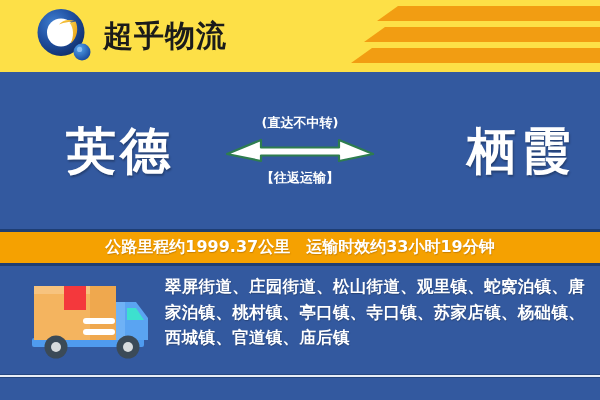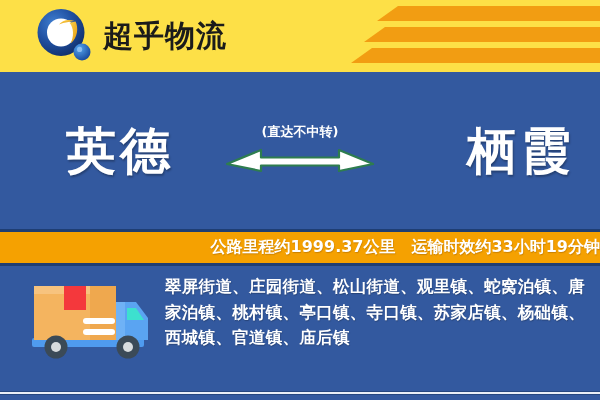--- a/index.html
+++ b/index.html
@@ -104,39 +104,39 @@
   .infobar-wrap { position:relative; }
   .infobar-topline {
     height:3px;
     background:#1F3E73;
   }
   .infobar {
     height:31px;
     background:#F5A101;
     display:flex;
     align-items:center;
-    justify-content:flex-end;
+    justify-content:center;
   }
   .infobar-text {
     font-family:"DejaVu Sans", sans-serif;
     font-size:16px;
     font-weight:bold;
     color:#FFFFFF;
     white-space:nowrap;
     text-shadow:0.5px 1px 1px rgba(120,70,0,0.35);
   }
   .infobar-botline {
     height:3px;
     background:#1F3E73;
   }
 
   
   .coverage {
     position:relative;
-    height:125px;
+    height:108px;
     background:#33599F;
     display:flex;
     align-items:flex-start;
     padding-top:8px;
   }
   .truck-icon {
     flex:0 0 auto;
     margin-left:28px;
     margin-top:2px;
   }
@@ -214,20 +214,21 @@
   </div>
 
   <div class="route">
     <div class="city city-left">英德</div>
 
     <div class="arrow-block">
       <div class="arrow-note top">(直达不中转)</div>
       <svg class="arrow-svg" width="150" height="32" viewBox="0 0 150 32" xmlns="http://www.w3.org/2000/svg">
         <path d="M2 20 L36 6 L36 13.5 L114 13.5 L114 6 L148 20 L114 27 L114 21.5 L36 21.5 L36 27 Z" fill="#FFFFFF" stroke="#2E7D4F" stroke-width="2.2" stroke-linejoin="round"></path>
       </svg>
+      <div class="arrow-note bottom">【往返运输】</div>
     </div>
 
     <div class="city city-right">栖霞</div>
   </div>
 
   <div class="infobar-wrap">
     <div class="infobar-topline"></div>
     <div class="infobar">
       <div class="infobar-text">公路里程约1999.37公里　运输时效约33小时19分钟</div>
     </div>

